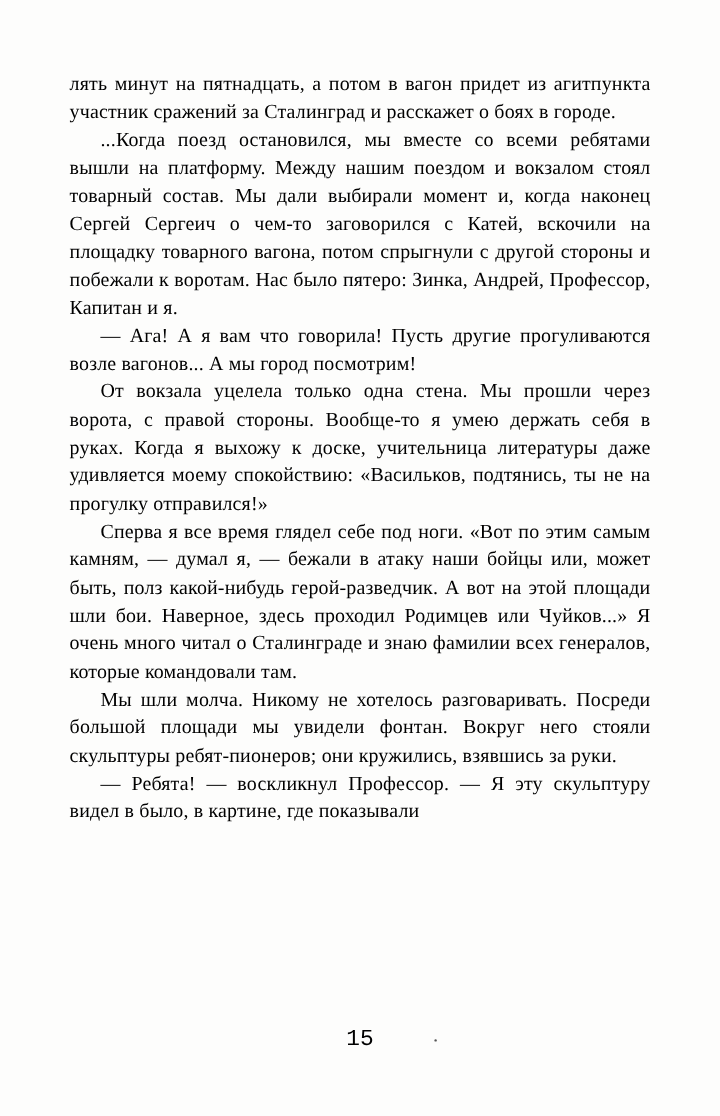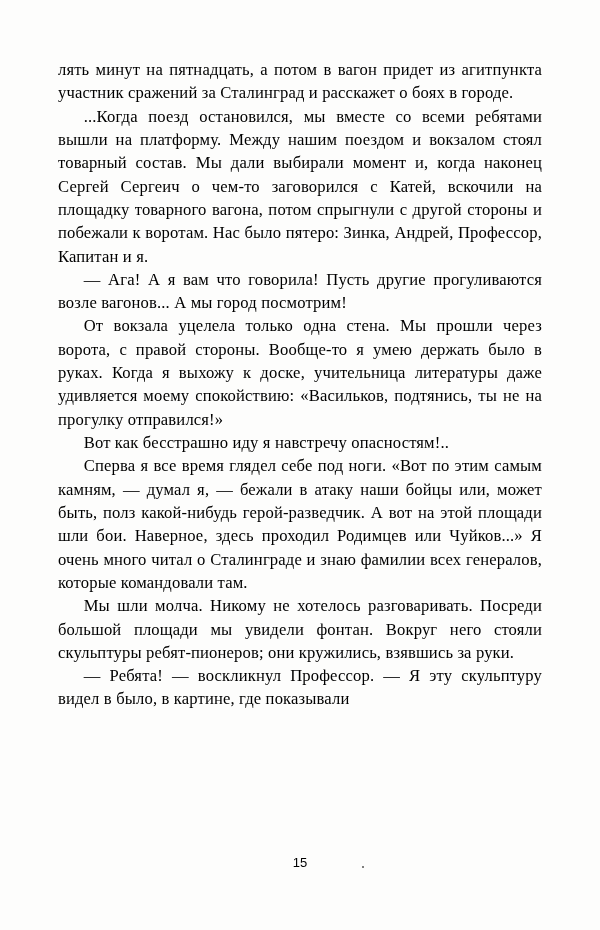--- a/index.html
+++ b/index.html
@@ -43,42 +43,41 @@
   }
   .para.noindent {
     text-indent: 0;
   }
   .page-number {
     position: absolute;
     left: 0;
     top: 855px;
     width: 600px;
     text-align: center;
-    font-size: 13px;
-    font-family: Liberation Sans, sans-serif;
+    font-size: 19px;
+    font-family: Liberation Mono, monospace;
   }
   .speck {
     position: absolute;
     left: 362px;
     top: 866px;
     width: 2px;
     height: 2px;
     background: #555;
     border-radius: 50%;
   }
 </style>
 </head>
 <body>
 
 <div class="page">
   <div class="text-block">
     <p class="para noindent">лять минут на пятнадцать, а потом в вагон придет из агитпункта участник сражений за Сталинград и расскажет о боях в городе.</p>
     <p class="para indent">...Когда поезд остановился, мы вместе со всеми ребятами вышли на платформу. Между нашим поездом и вокзалом стоял товарный состав. Мы дали выбирали момент и, когда наконец Сергей Сергеич о чем-то заговорился с Катей, вскочили на площадку товарного вагона, потом спрыгнули с другой стороны и побежали к воротам. Нас было пятеро: Зинка, Андрей, Профессор, Капитан и я.</p>
     <p class="para indent">— Ага! А я вам что говорила! Пусть другие прогуливаются возле вагонов... А мы город посмотрим!</p>
-    <p class="para indent">От вокзала уцелела только одна стена. Мы прошли через ворота, с правой стороны. Вообще-то я умею держать было в руках. Когда я выхожу к доске, учительница литературы даже удивляется моему спокойствию: «Васильков, подтянись, ты не на прогулку отправился!»</p>
-    <p class="para indent">Вот как бесстрашно иду я навстречу опасностям!..</p>
+    <p class="para indent">От вокзала уцелела только одна стена. Мы прошли через ворота, с правой стороны. Вообще-то я умею держать себя в руках. Когда я выхожу к доске, учительница литературы даже удивляется моему спокойствию: «Васильков, подтянись, ты не на прогулку отправился!»</p>
     <p class="para indent">Сперва я все время глядел себе под ноги. «Вот по этим самым камням, — думал я, — бежали в атаку наши бойцы или, может быть, полз какой-нибудь герой-разведчик. А вот на этой площади шли бои. Наверное, здесь проходил Родимцев или Чуйков...» Я очень много читал о Сталинграде и знаю фамилии всех генералов, которые командовали там.</p>
     <p class="para indent">Мы шли молча. Никому не хотелось разговаривать. Посреди большой площади мы увидели фонтан. Вокруг него стояли скульптуры ребят-пионеров; они кружились, взявшись за руки.</p>
     <p class="para indent">— Ребята! — воскликнул  Профессор. — Я  эту скульптуру видел в было, в картине, где показывали</p>
   </div>
   <div class="page-number">15</div>
   <div class="speck"></div>
 </div>
 
 </body></html>

